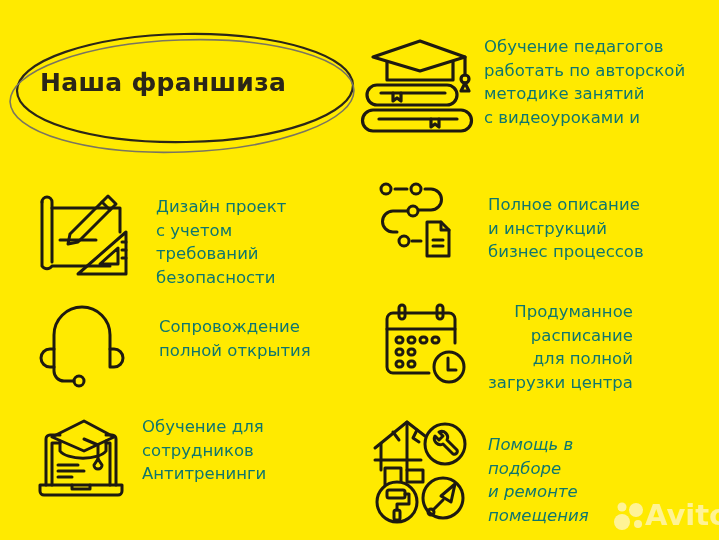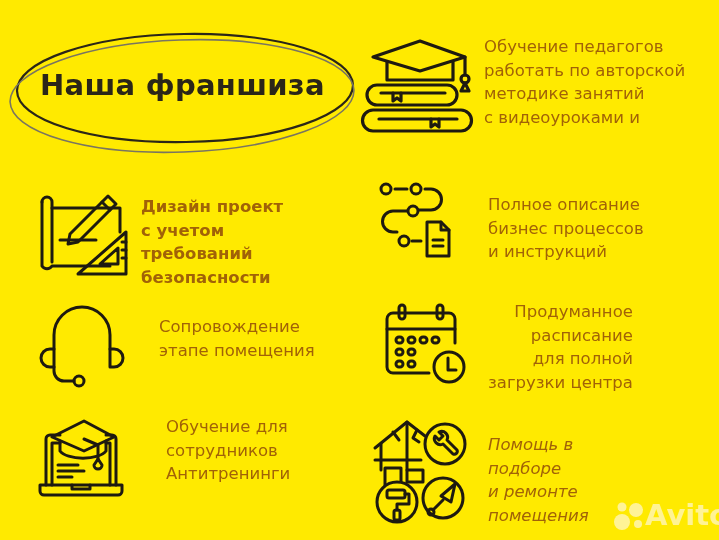--- a/index.html
+++ b/index.html
@@ -1,19 +1,19 @@
 <!DOCTYPE html>
 <html><head>
 <meta charset="utf-8">
 <style>
   html, body { margin:0; padding:0; }
   body { width:719px; height:540px; background:#ffea00; position:relative; overflow:hidden;
          font-family:"DejaVu Sans", sans-serif; color:#2b2618; }
-  .title { position:absolute; left:40px; top:68px; font-size:29px; font-weight:600; letter-spacing:0.3px; color:#2b2618; white-space:nowrap; }
-  .feat-text { position:absolute; font-size:16.5px; line-height:23.5px; color:#a16207; white-space:nowrap; }
+  .title { position:absolute; left:40px; top:68px; font-size:25px; font-weight:600; letter-spacing:0.3px; color:#2b2618; white-space:nowrap; }
+  .feat-text { position:absolute; font-size:16.5px; line-height:23.5px; color:#0f766e; white-space:nowrap; }
   .feat-text div { display:block; }
   svg { position:absolute; overflow:visible; }
   .wm-text { position:absolute; left:645px; top:498px; font-size:29px; font-weight:600; color:#fff4a6; opacity:0.9; white-space:nowrap; font-family:"DejaVu Sans", sans-serif; }
 </style>
 </head>
 <body>
 
 <svg width="360" height="180" style="left:0;top:0;">
   <ellipse cx="185" cy="88" rx="168" ry="54" fill="none" stroke="#2b2618" stroke-width="2.2" transform="rotate(-1 185 88)"></ellipse>
   <ellipse cx="182" cy="96" rx="172" ry="56" fill="none" stroke="#7a7560" stroke-width="1.6" transform="rotate(-2 182 96)"></ellipse>
@@ -44,21 +44,21 @@
   <path d="M4,10 A5,5 0 0 1 14,10 V70"></path>
   <path d="M4,10 V74 A6,6 0 0 0 14,74 H72"></path>
   <path d="M14,16 H82 V40"></path>
   <path d="M22,48 H58"></path>
   <path d="M70,4 L78,12 L40,50 L30,52 L32,42 Z"></path>
   <path d="M64,10 L72,18"></path>
   <path d="M40,82 L88,40 V82 Z"></path>
   <path d="M62,72 L80,56 V72 Z"></path>
   <path d="M88,50 H84 M88,58 H84 M88,66 H84"></path>
 </svg>
-<div class="feat-text" style="left:141px;top:195px;font-weight:bold;">
+<div class="feat-text" style="left:156px;top:195px;">
   <div>Дизайн проект</div>
   <div>с учетом</div>
   <div>требований</div>
   <div>безопасности</div>
 </div>
 
 <svg width="95" height="95" style="left:375px;top:180px;" viewBox="0 0 95 95" fill="none" stroke="#1e1a10" stroke-width="3" stroke-linecap="round" stroke-linejoin="round">
   <circle cx="11" cy="9" r="5"></circle>
   <path d="M20,9 H32"></path>
   <circle cx="41" cy="9" r="5"></circle>
@@ -66,34 +66,34 @@
   <circle cx="38" cy="31" r="5"></circle>
   <path d="M32,31 H18 A10,10 0 0 0 18,52 H22"></path>
   <circle cx="29" cy="61" r="5"></circle>
   <path d="M37,61 H46"></path>
   <path d="M52,42 H66 L74,50 V76 H52 Z"></path>
   <path d="M66,42 V50 H74"></path>
   <path d="M58,60 H68 M58,66 H68"></path>
 </svg>
 <div class="feat-text" style="left:488px;top:193px;">
   <div>Полное описание</div>
+  <div>и инструкций</div>
   <div>бизнес процессов</div>
-  <div>и инструкций</div>
 </div>
 
 <svg width="90" height="90" style="left:38px;top:305px;" viewBox="0 0 90 90" fill="none" stroke="#1e1a10" stroke-width="3" stroke-linecap="round" stroke-linejoin="round">
   <path d="M16,44 V30 A28,28 0 0 1 72,30 V44"></path>
   <path d="M16,44 H12 A8,8 0 0 0 12,62 H16 Z"></path>
   <path d="M72,44 H76 A8,8 0 0 1 76,62 H72 Z"></path>
   <path d="M16,62 V66 A10,10 0 0 0 26,76 H36"></path>
   <circle cx="41" cy="76" r="5"></circle>
 </svg>
 <div class="feat-text" style="left:159px;top:315px;">
   <div>Сопровождение</div>
-  <div>этапе помещения</div>
+  <div>полной открытия</div>
 </div>
 
 <svg width="95" height="95" style="left:383px;top:303px;" viewBox="0 0 95 95" fill="none" stroke="#1e1a10" stroke-width="3" stroke-linecap="round" stroke-linejoin="round">
   <path d="M46,70 H10 A6,6 0 0 1 4,64 V16 A6,6 0 0 1 10,10 H66 A6,6 0 0 1 72,16 V40"></path>
   <path d="M4,26 H72"></path>
   <rect x="16" y="2" width="6" height="14" rx="3"></rect>
   <rect x="54" y="2" width="6" height="14" rx="3"></rect>
   <rect x="13" y="34" width="7" height="6" rx="3"></rect>
   <rect x="25" y="34" width="7" height="6" rx="3"></rect>
   <rect x="37" y="34" width="7" height="6" rx="3"></rect>
@@ -117,21 +117,21 @@
   <path d="M68,20 H74 A4,4 0 0 1 78,24 V70"></path>
   <path d="M14,70 V28 H22 M68,28 H72 V70"></path>
   <path d="M2,70 H84 V76 A4,4 0 0 1 80,80 H6 A4,4 0 0 1 2,76 Z"></path>
   <path d="M34,70 V74 H52 V70"></path>
   <polygon points="14,22 46,6 76,22 46,36"></polygon>
   <path d="M22,26 V36 A24,10 0 0 0 68,36 V26"></path>
   <path d="M46,24 L60,30 V44"></path>
   <path d="M60,44 L56,50 A4,4 0 0 0 64,50 Z"></path>
   <path d="M20,50 H40 M20,56 H46 M20,62 H34"></path>
 </svg>
-<div class="feat-text" style="left:142px;top:415px;margin-left:24px;">
+<div class="feat-text" style="left:142px;top:415px;">
   <div>Обучение для</div>
   <div>сотрудников</div>
   <div>Антитренинги</div>
 </div>
 
 <svg width="100" height="110" style="left:373px;top:418px;" viewBox="0 0 100 110" fill="none" stroke="#1e1a10" stroke-width="3" stroke-linecap="round" stroke-linejoin="round">
   <path d="M2,30 L34,4 L52,18"></path>
   <path d="M34,4 V52"></path>
   <path d="M8,26 V52 M2,42 H48"></path>
   <rect x="12" y="50" width="16" height="18"></rect>

